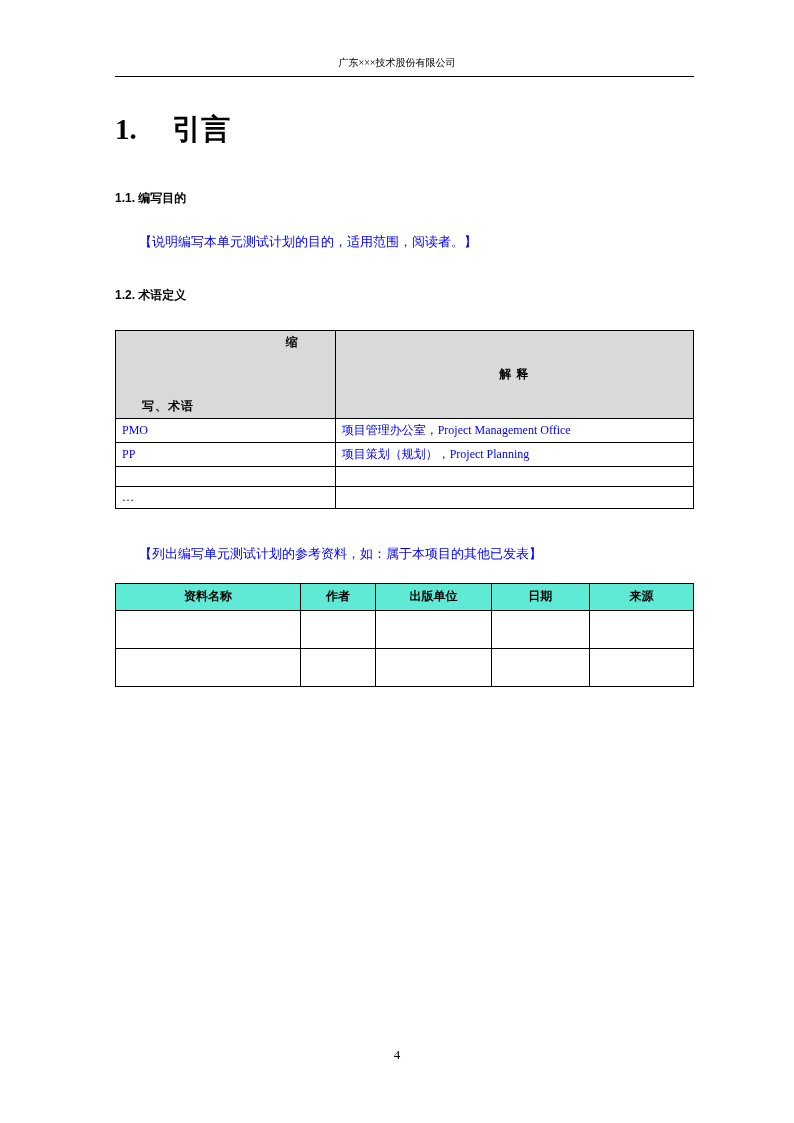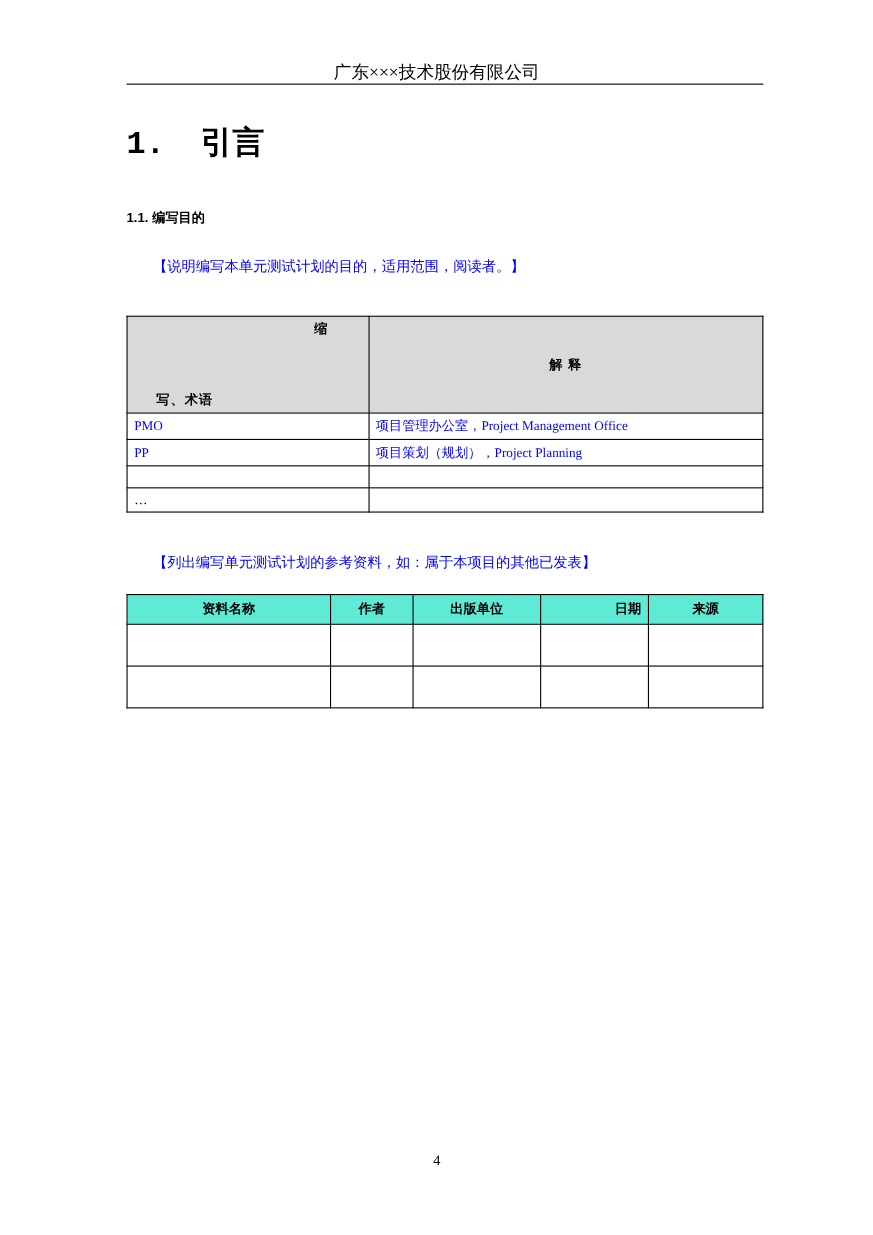--- a/index.html
+++ b/index.html
@@ -9,41 +9,41 @@
       background: #fff;
       font-family: "SimSun", "宋体", serif;
       position: relative;
     }
     .header {
       position: absolute;
       top: 56px;
       left: 0;
       right: 0;
       text-align: center;
-      font-size: 16px;
+      font-size: 10px;
       color: #000;
     }
     .header-line {
       position: absolute;
       top: 76px;
       left: 115px;
       right: 100px;
       height: 1px;
       background: #000;
     }
     .content {
       position: absolute;
       top: 110px;
       left: 115px;
       right: 100px;
     }
     .h1 {
       font-size: 29px;
       font-weight: bold;
-      font-family: Liberation Mono, monospace;
+      font-family: Liberation Serif, serif;
       margin-bottom: 40px;
     }
     .h1-num {
       display: inline-block;
       width: 50px;
     }
     .h2 {
       font-size: 12px;
       font-weight: bold;
       font-family: "SimHei", "黑体", sans-serif;
@@ -121,20 +121,24 @@
     <span class="h1-num">1.</span>
     <span>引言</span>
   </div>
 
   <div class="h2">
     <span>1.1.</span>
     <span>编写目的</span>
   </div>
   <div class="note section-gap">【说明编写本单元测试计划的目的，适用范围，阅读者。】</div>
 
+  <div class="h2">
+    <span>1.2.</span>
+    <span>术语定义</span>
+  </div>
 
   <table class="table1">
     <tbody>
         <tr>
       <th style="width:38%;">
         <div class="th-wrap">
           <div style="text-align:right; padding-right:30px;"><span>缩</span></div>
           <div style="text-align:left; padding-left:20px;margin-top:47px;"><span>写、术语</span></div>
         </div>
       </th>
@@ -160,21 +164,21 @@
     </table>
 
   <div class="note">【列出编写单元测试计划的参考资料，如：属于本项目的其他已发表】</div>
 
   <table class="table2">
     <tbody>
         <tr>
       <th style="width:32%;">资料名称</th>
       <th style="width:13%;">作者</th>
       <th style="width:20%;">出版单位</th>
-      <th style="width:17%;text-align:right;">日期</th>
+      <th style="width:17%;">日期</th>
       <th style="width:18%;">来源</th>
     </tr>
     <tr>
       <td></td>
       <td></td>
       <td></td>
       <td></td>
       <td></td>
     </tr>
     <tr>

